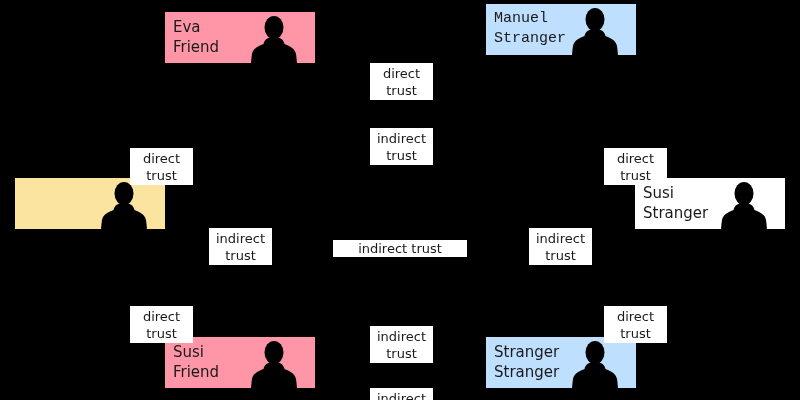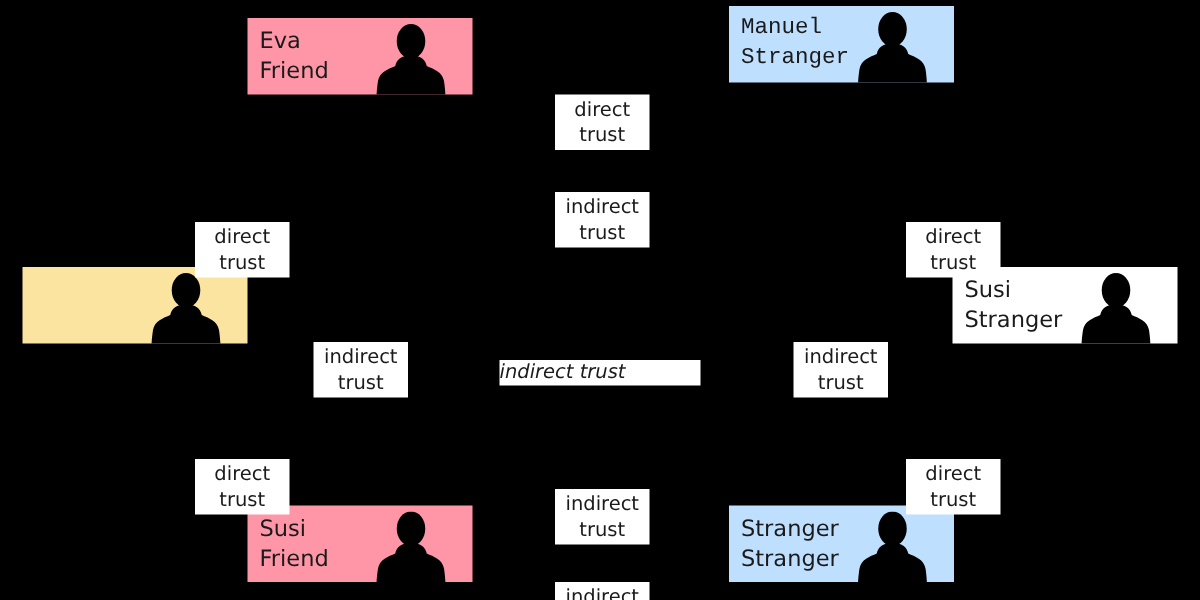--- a/index.html
+++ b/index.html
@@ -61,22 +61,21 @@
     flex-direction: column;
     align-items: center;
     justify-content: center;
     white-space: nowrap;
     margin-top: 48px;
   }
   .trust .l1, .trust .l2 { display: block; }
   .trust.single {
     display: flex;
     flex-direction: row;
-    justify-content: flex-start;
-    font-style: italic;
+    justify-content: center;
   }
 </style>
 </head>
 <body>
 
 <div id="stage" style="width: 800px; height: 348px; background: rgb(0, 0, 0);">
     <div class="person" style="left: 165px; top: 12px; background: rgb(255, 150, 168);">
       <div class="names"><span class="ln1">Eva</span><span class="ln2">Friend</span></div>
       <div class="avatar">
         <svg width="54" height="48" viewBox="0 0 54 48" xmlns="http://www.w3.org/2000/svg">

